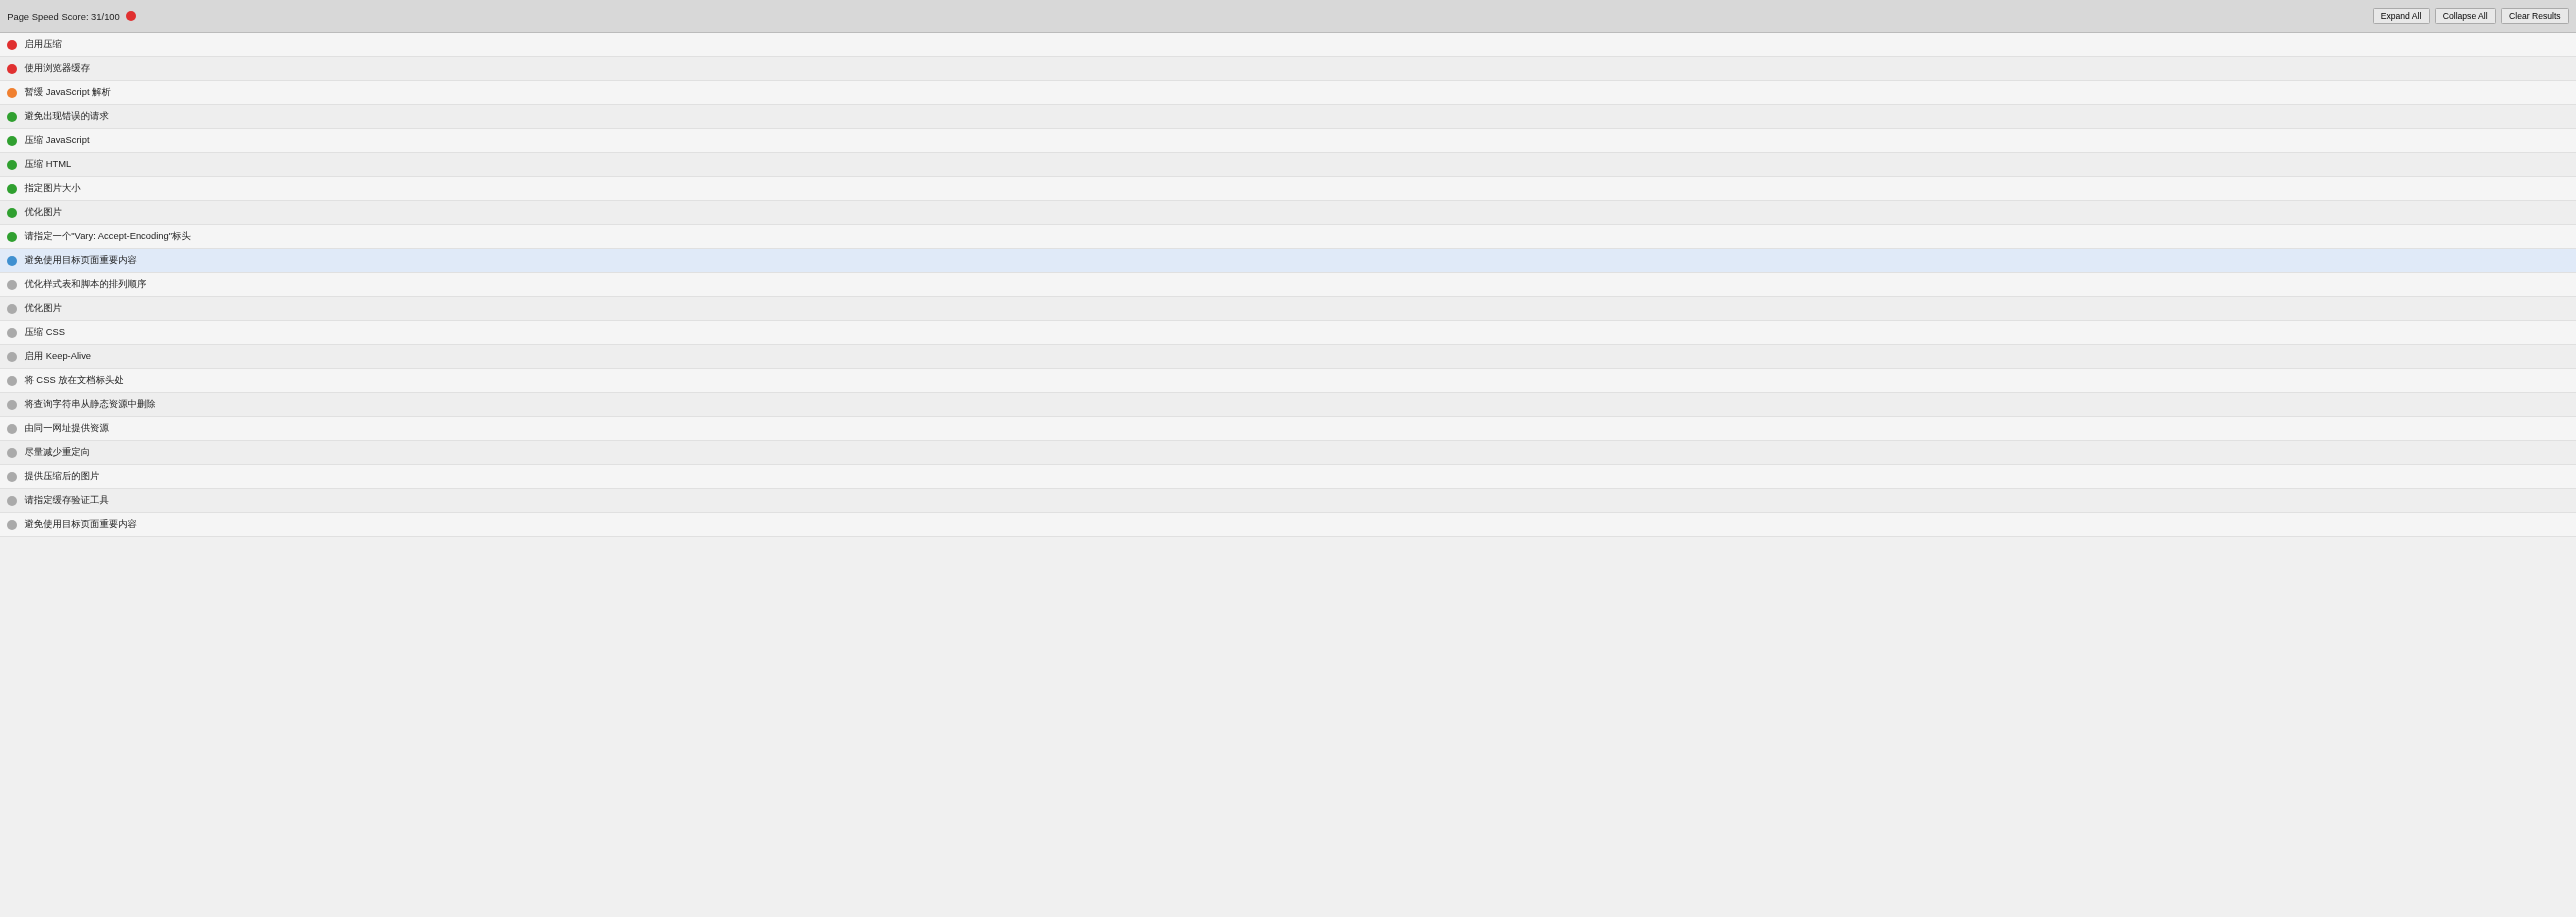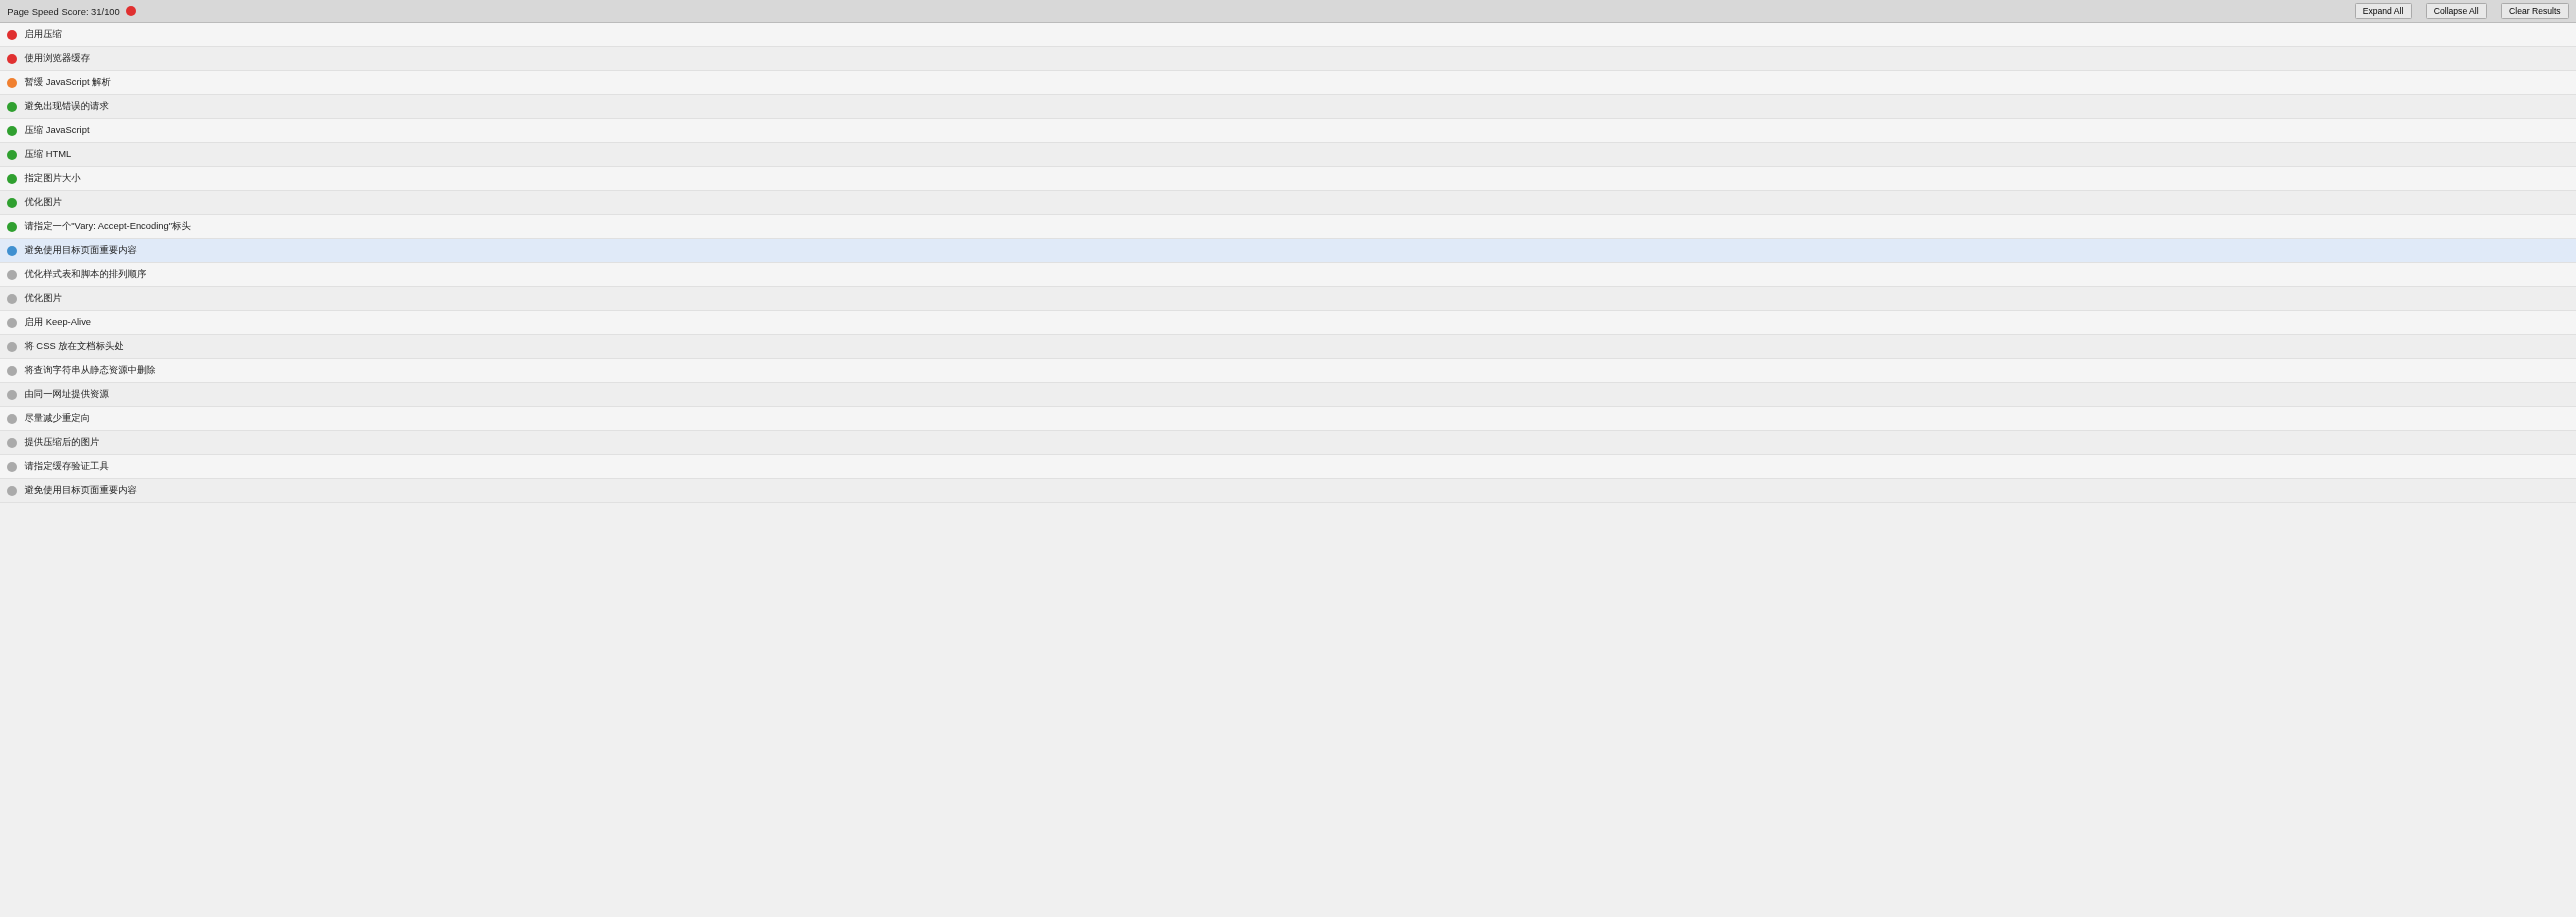--- a/index.html
+++ b/index.html
@@ -13,42 +13,42 @@
       background: #f0f0f0;
       color: #222;
     }
     #header {
       display: flex;
       align-items: center;
       justify-content: space-between;
       background: #d8d8d8;
       padding: 4.3px 7.2px;
       border-bottom: 0.7px solid #bbb;
-      height: 23px;
+      height: 33px;
     }
     #header-left {
       display: flex;
       align-items: center;
       gap: 5.8px;
     }
     #header-title {
       font-size: 9.4px;
       font-weight: normal;
     }
     #header-score-badge {
       width: 10px;
       height: 10px;
       border-radius: 50%;
       background: #e03030;
       display: inline-block;
       flex-shrink: 0;
     }
     #header-buttons {
       display: flex;
-      gap: 14px;
+      gap: 5px;
     }
     .header-btn {
       padding: 2.2px 7.2px;
       font-size: 8.6px;
       background: #e8e8e8;
       border: 0.7px solid #aaa;
       cursor: pointer;
       border-radius: 1.4px;
     }
     #items-list {
@@ -145,20 +145,24 @@
     <div class="list-item">
       <span class="status-dot dot-gray"></span>
       <span class="item-label">优化样式表和脚本的排列顺序</span>
     </div>
     <div class="list-item">
       <span class="status-dot dot-gray"></span>
       <span class="item-label">优化图片</span>
     </div>
     <div class="list-item">
       <span class="status-dot dot-gray"></span>
+      <span class="item-label">压缩 CSS</span>
+    </div>
+    <div class="list-item">
+      <span class="status-dot dot-gray"></span>
       <span class="item-label">启用 Keep-Alive</span>
     </div>
     <div class="list-item">
       <span class="status-dot dot-gray"></span>
       <span class="item-label">将 CSS 放在文档标头处</span>
     </div>
     <div class="list-item">
       <span class="status-dot dot-gray"></span>
       <span class="item-label">将查询字符串从静态资源中删除</span>
     </div>

